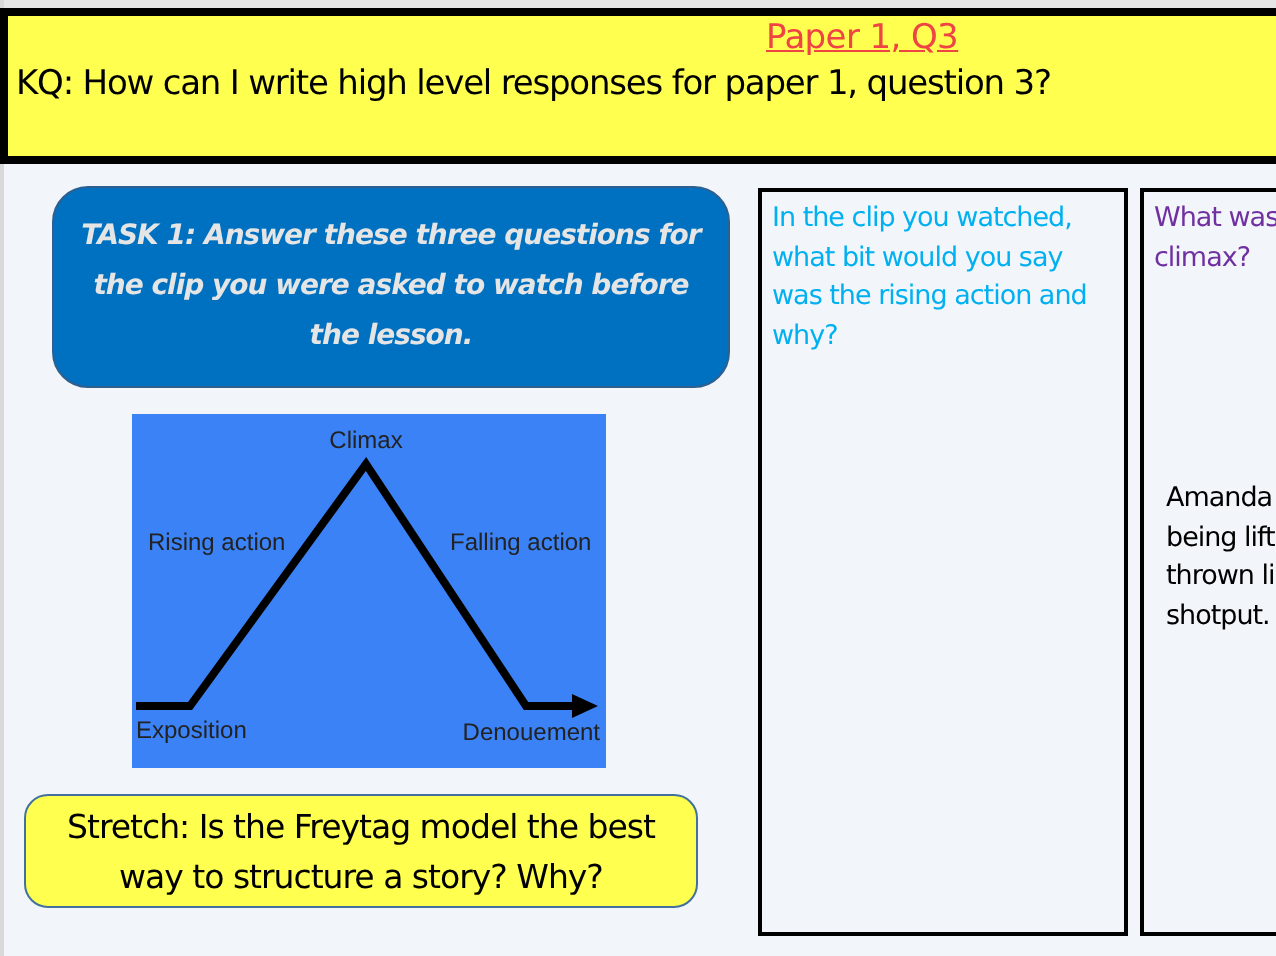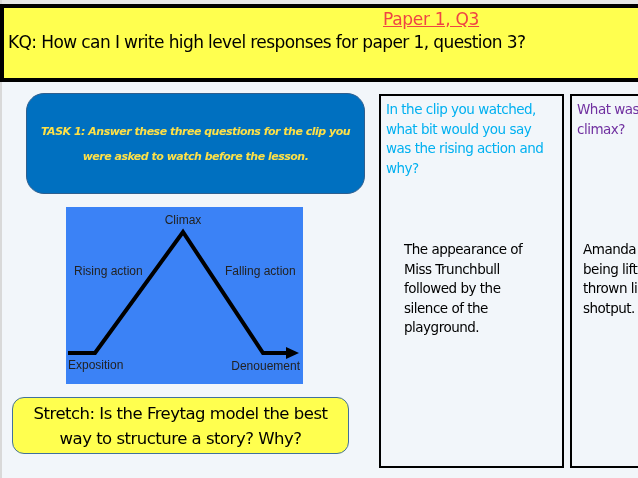--- a/index.html
+++ b/index.html
@@ -21,21 +21,21 @@
   }
   .header .kq { position:absolute; left:4px; top:24px; font-size:17px; color:#000; font-family:"DejaVu Sans", sans-serif; letter-spacing:-0.6px; white-space:nowrap; }
   .header .kw { position:absolute; left:4px; top:47px; font-size:17px; color:#000; font-family:"DejaVu Sans", sans-serif; letter-spacing:-0.6px; white-space:nowrap; }
 
   .task-box {
     position:absolute; left:26px; top:93px; width:339px; height:101px;
     background:#0070c0; border-radius:18px; border:1px solid #2e5f8f; box-sizing:border-box;
     display:flex; align-items:center; justify-content:center; text-align:center;
   }
   .task-box span {
-    color:#fde047; font-weight:bold; font-style:italic; font-size:11px; line-height:25px;
+    color:#e5e5e5; font-weight:bold; font-style:italic; font-size:14px; line-height:25px;
     font-family:"DejaVu Sans", sans-serif; letter-spacing:-0.5px; width:320px;
   }
 
   .diagram { position:absolute; left:66px; top:207px; width:237px; height:177px; background:#3b82f6; }
   .diagram svg { position:absolute; left:0; top:0; }
   .diagram text { font-family:"Liberation Sans", sans-serif; font-size:12px; fill:#222; }
 
   .stretch-box {
     position:absolute; left:12px; top:397px; width:337px; height:57px;
     background:#ffff4f; border:1.5px solid #41719c; border-radius:12px; box-sizing:border-box;
@@ -84,25 +84,20 @@
 
 <div class="stretch-box">
   <span>Stretch: Is the Freytag model the best way to structure a story? Why?</span>
 </div>
 
 <div class="qbox q1">
   <div class="question">In the clip you watched,
 what bit would you say
 was the rising action and
 why?</div>
-  <div class="answer">The appearance of
-Miss Trunchbull
-followed by the
-silence of the
-playground.</div>
 </div>
 
 <div class="qbox q2">
   <div class="question">What was the
 climax?</div>
   <div class="answer">Amanda
 being lifted and
 thrown like a
 shotput.</div>
 </div>

